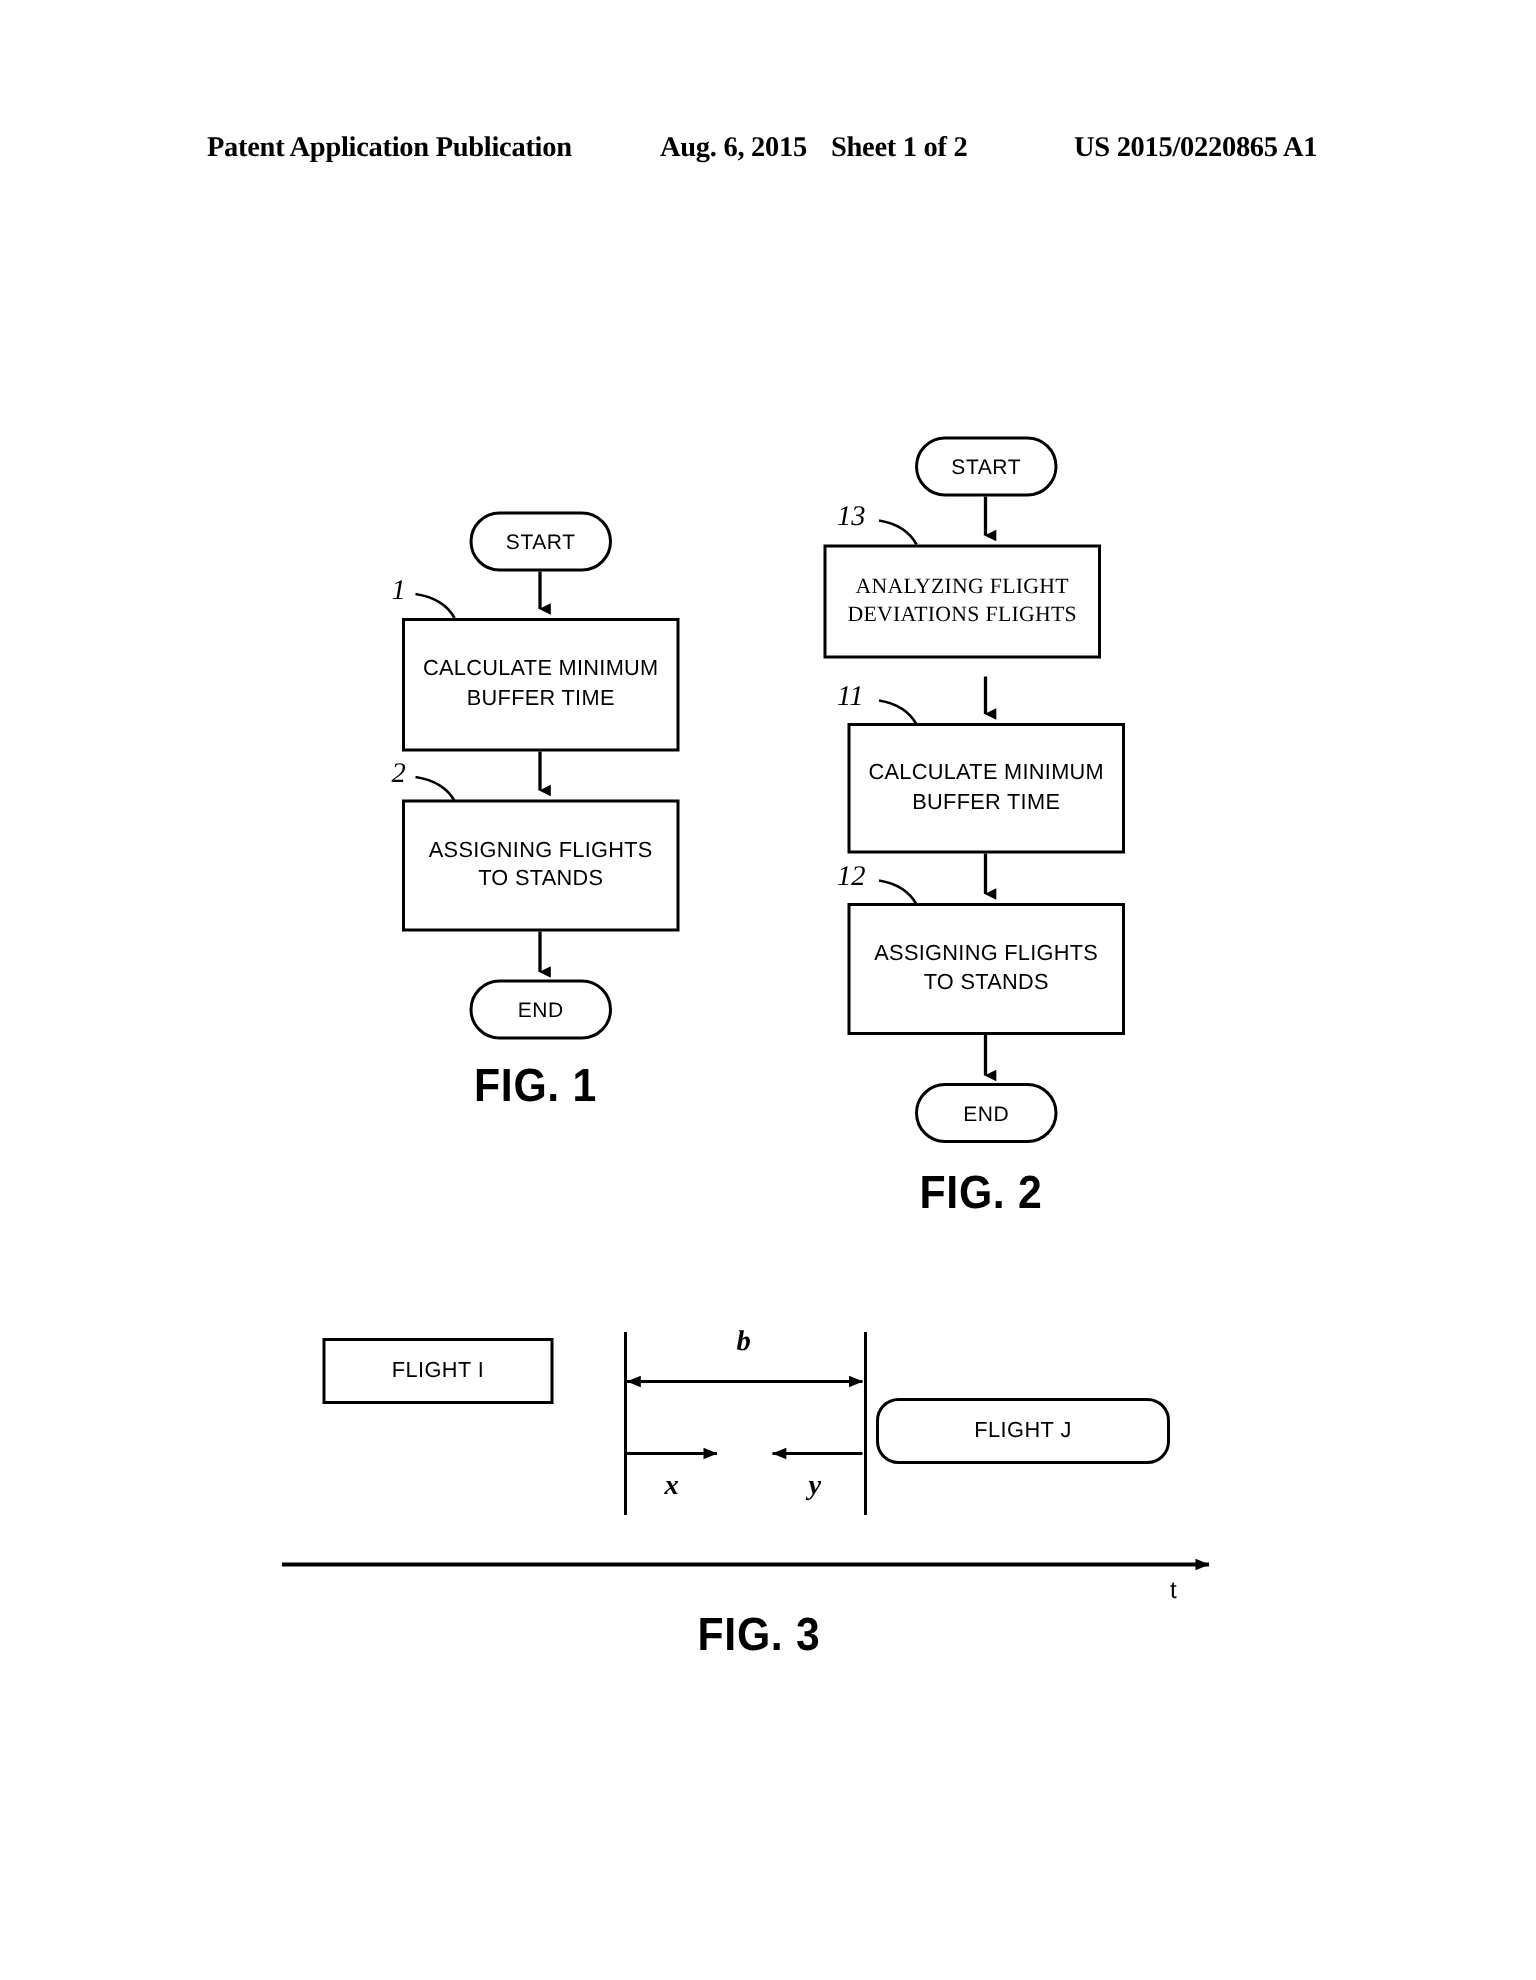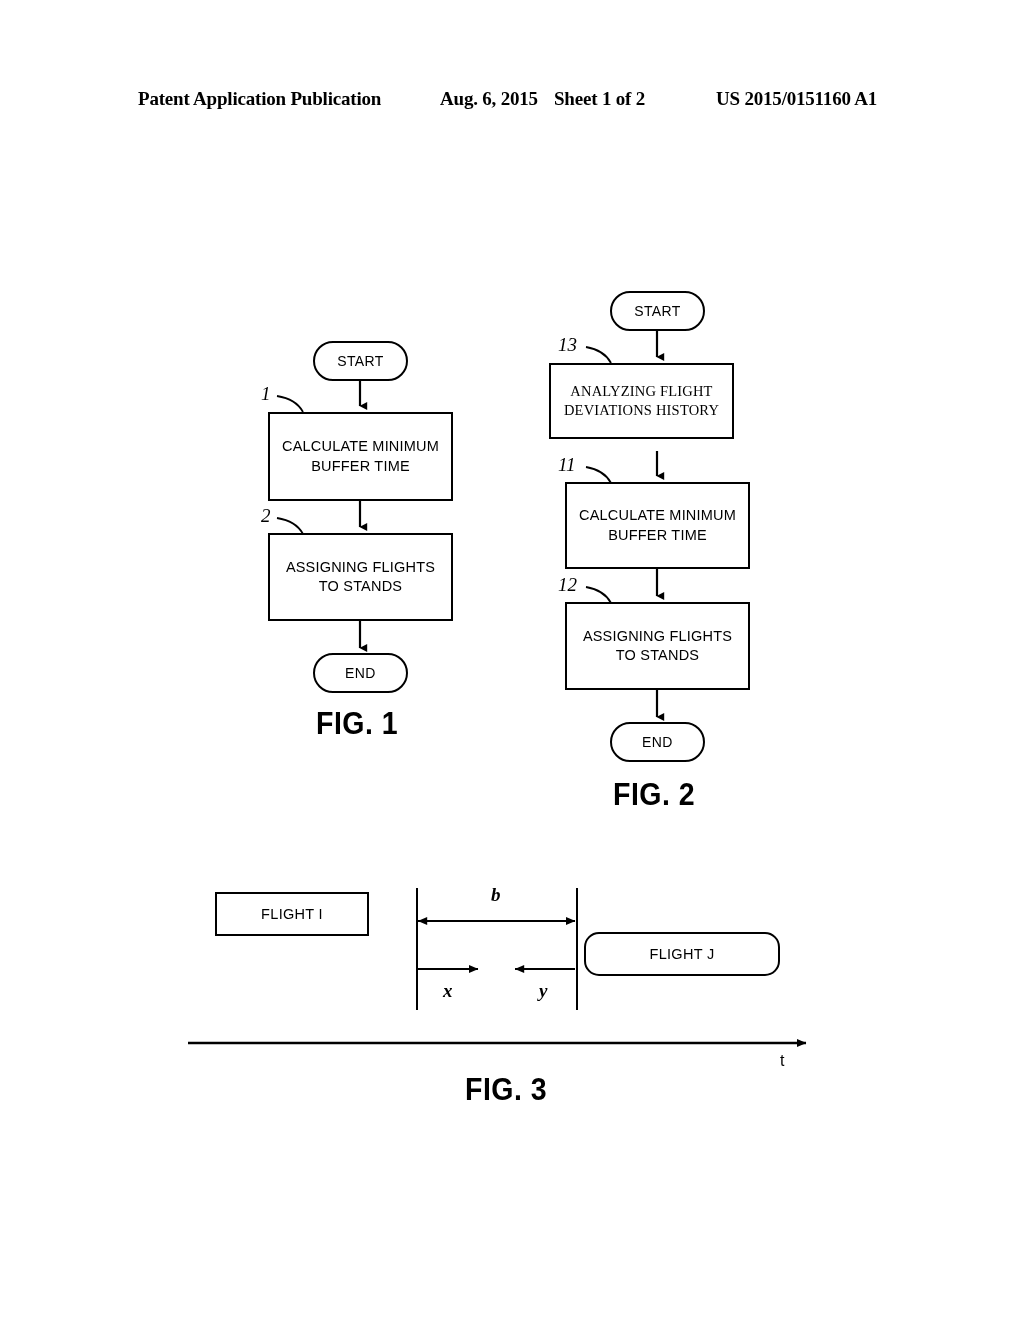--- a/index.html
+++ b/index.html
@@ -115,21 +115,21 @@
     pointer-events: none;
   }
 </style>
 </head>
 <body>
 
 <div class="page-header">
   <span class="hdr-pub">Patent Application Publication</span>
   <span class="hdr-date">Aug. 6, 2015</span>
   <span class="hdr-sheet">Sheet 1 of 2</span>
-  <span class="hdr-num">US 2015/0151160 A1</span>
+  <span class="hdr-num">US 2015/0220865 A1</span>
 </div>
 
 <div>
 
   <div class="term-box" style="left:313px; top:341px; width:95px; height:40px;">
     <span>START</span>
   </div>
 
   <div class="ref-num" style="left:261px; top:383px;">
     <span>1</span>
@@ -166,21 +166,21 @@
     <span>START</span>
   </div>
 
   <div class="ref-num" style="left:558px; top:334px;">
     <span>13</span>
   </div>
 
   <div class="proc-box" style="left:549px; top:363px; width:185px; height:76px;font-family:Liberation Serif, serif;">
     <div>
       <div>ANALYZING FLIGHT</div>
-      <div>DEVIATIONS HISTORY</div>
+      <div>DEVIATIONS FLIGHTS</div>
     </div>
   </div>
 
   <div class="ref-num" style="left:558px; top:454px;">
     <span>11</span>
   </div>
 
   <div class="proc-box" style="left:565px; top:482px; width:185px; height:87px;">
     <div>
       <div>CALCULATE MINIMUM</div>

